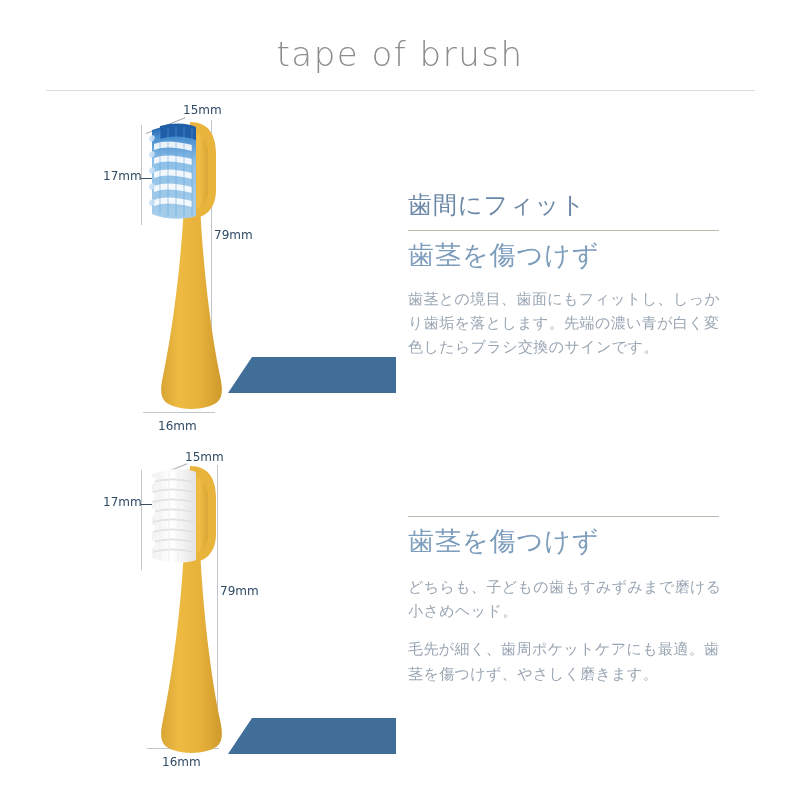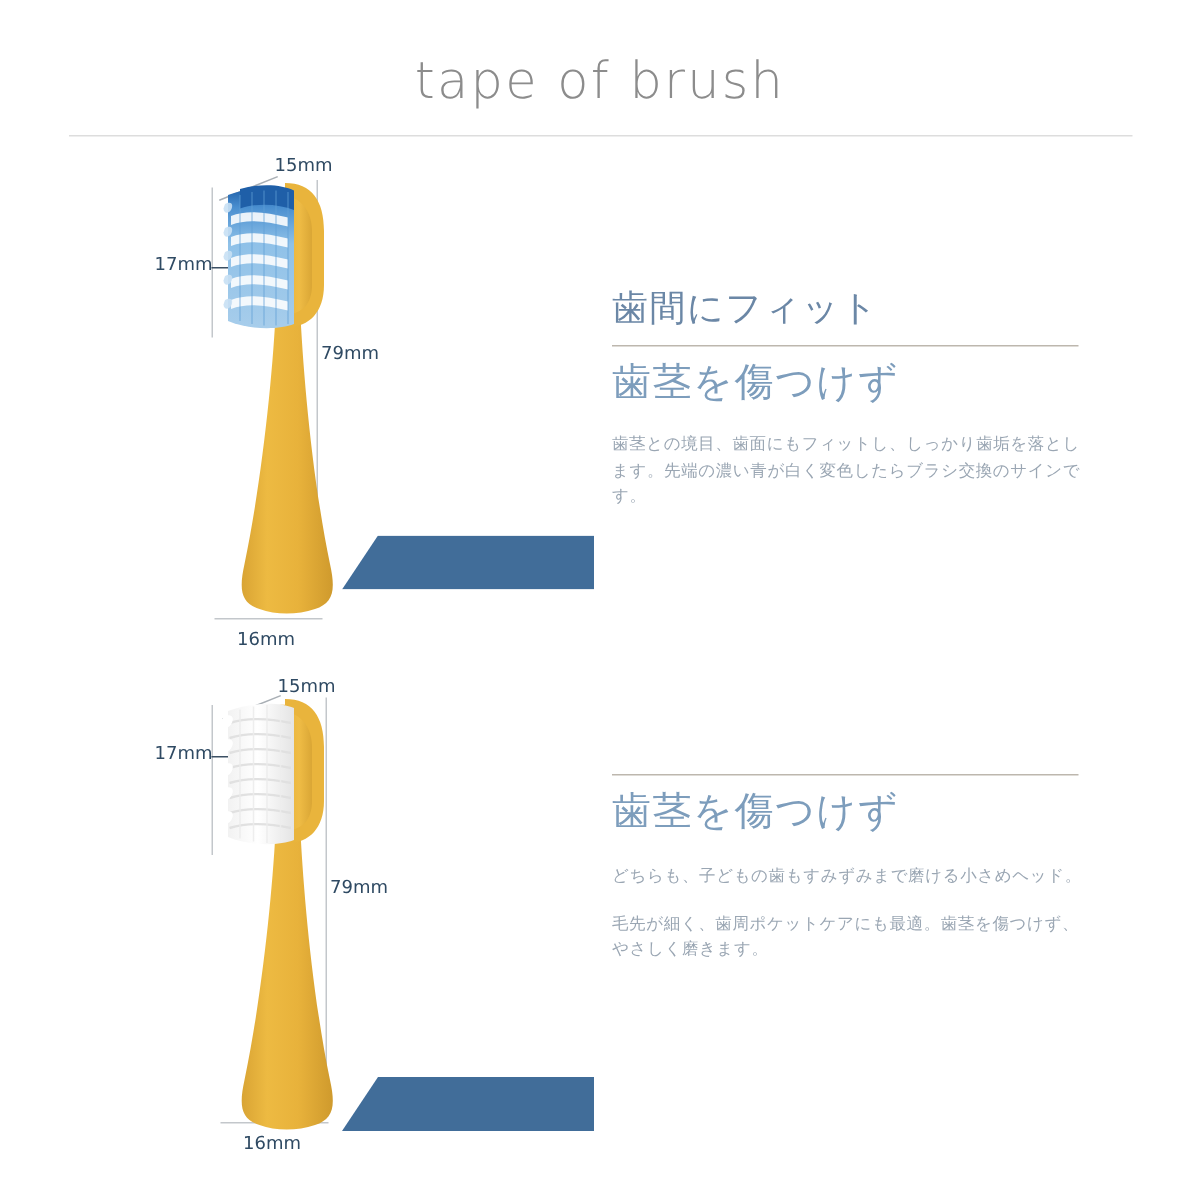--- a/index.html
+++ b/index.html
@@ -136,21 +136,21 @@
   .heading-main {
     font-size: 26px;
     color: #7d9dbc;
     font-weight: 400;
     letter-spacing: 1px;
     line-height: 1.3;
     font-family: "DejaVu Sans", sans-serif;
   }
   .body-text {
     margin-top: 14px;
-    font-size: 11px;
+    font-size: 15px;
     line-height: 1.62;
     color: #9aa6b3;
     letter-spacing: 0.4px;
     font-family: "DejaVu Sans", sans-serif;
   }
   .body-text.second {
     margin-top: 16px;
   }
 </style>
 </head>

